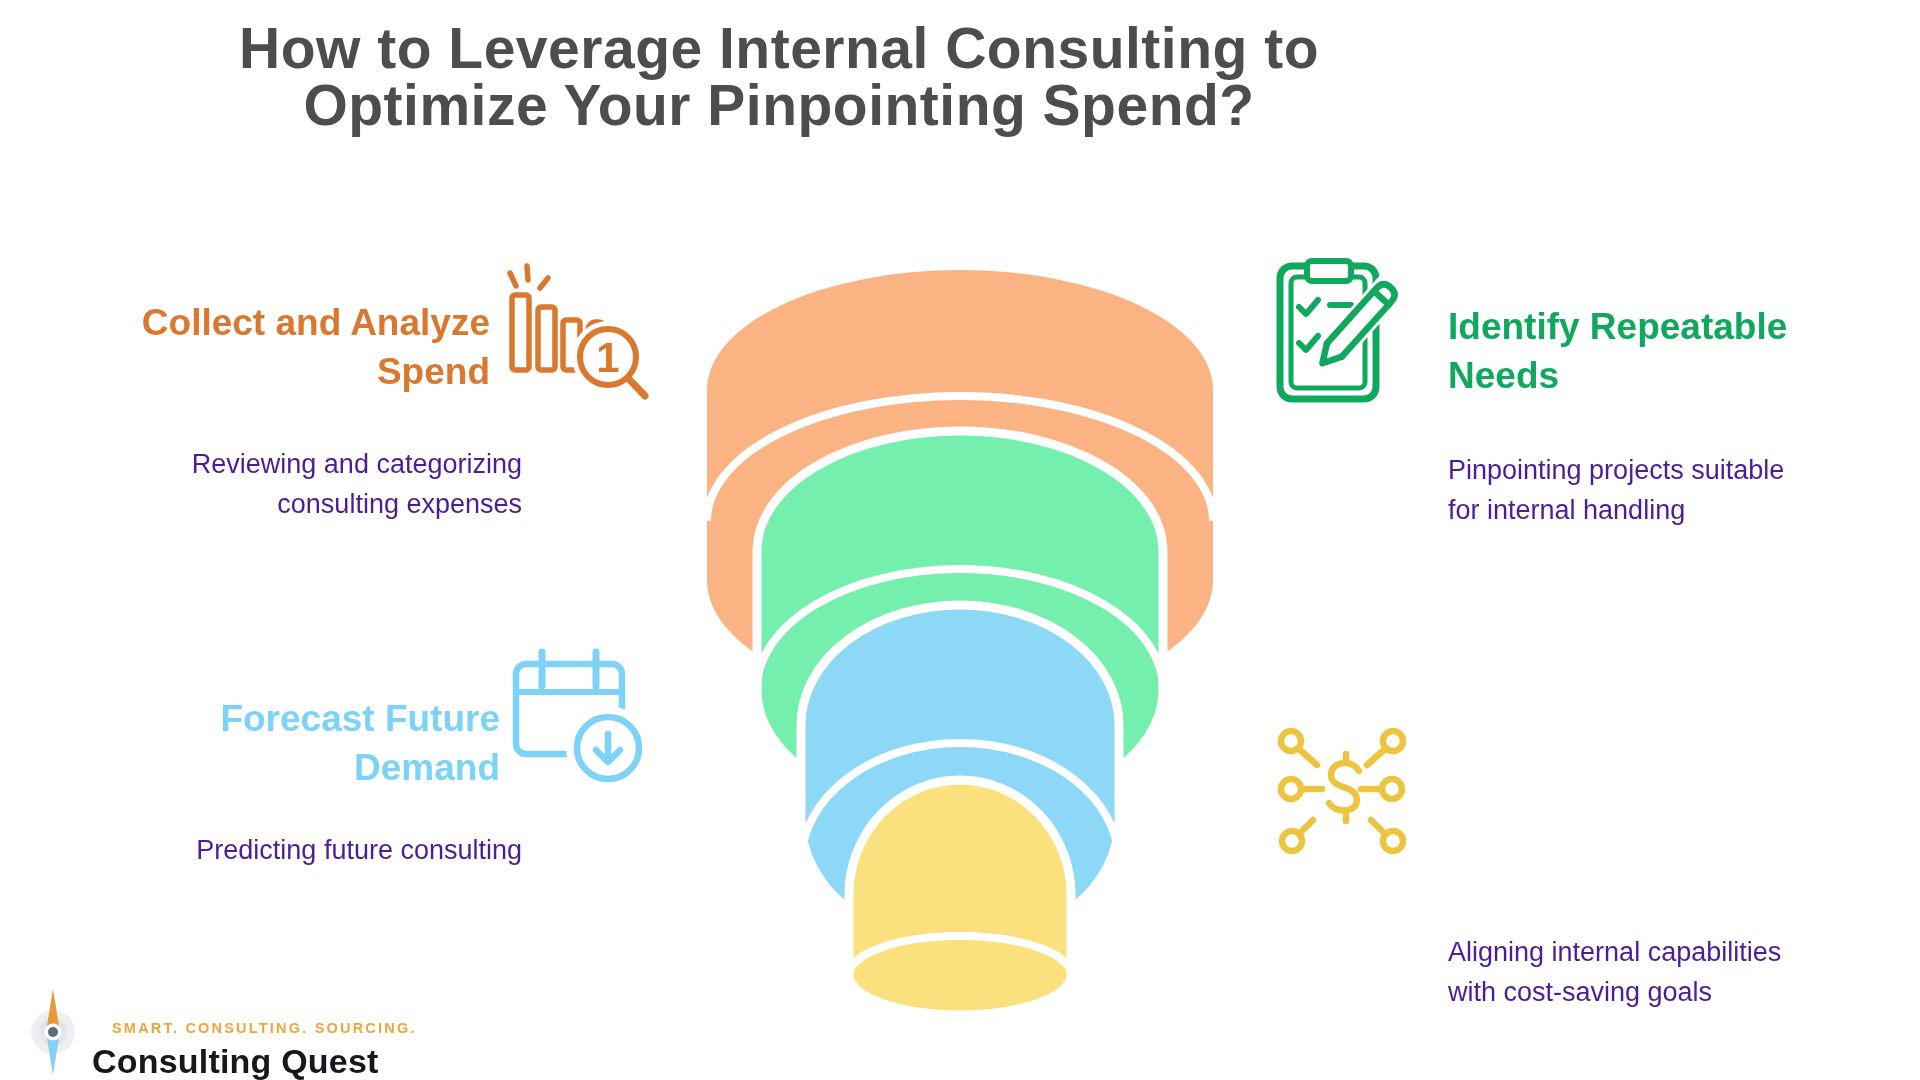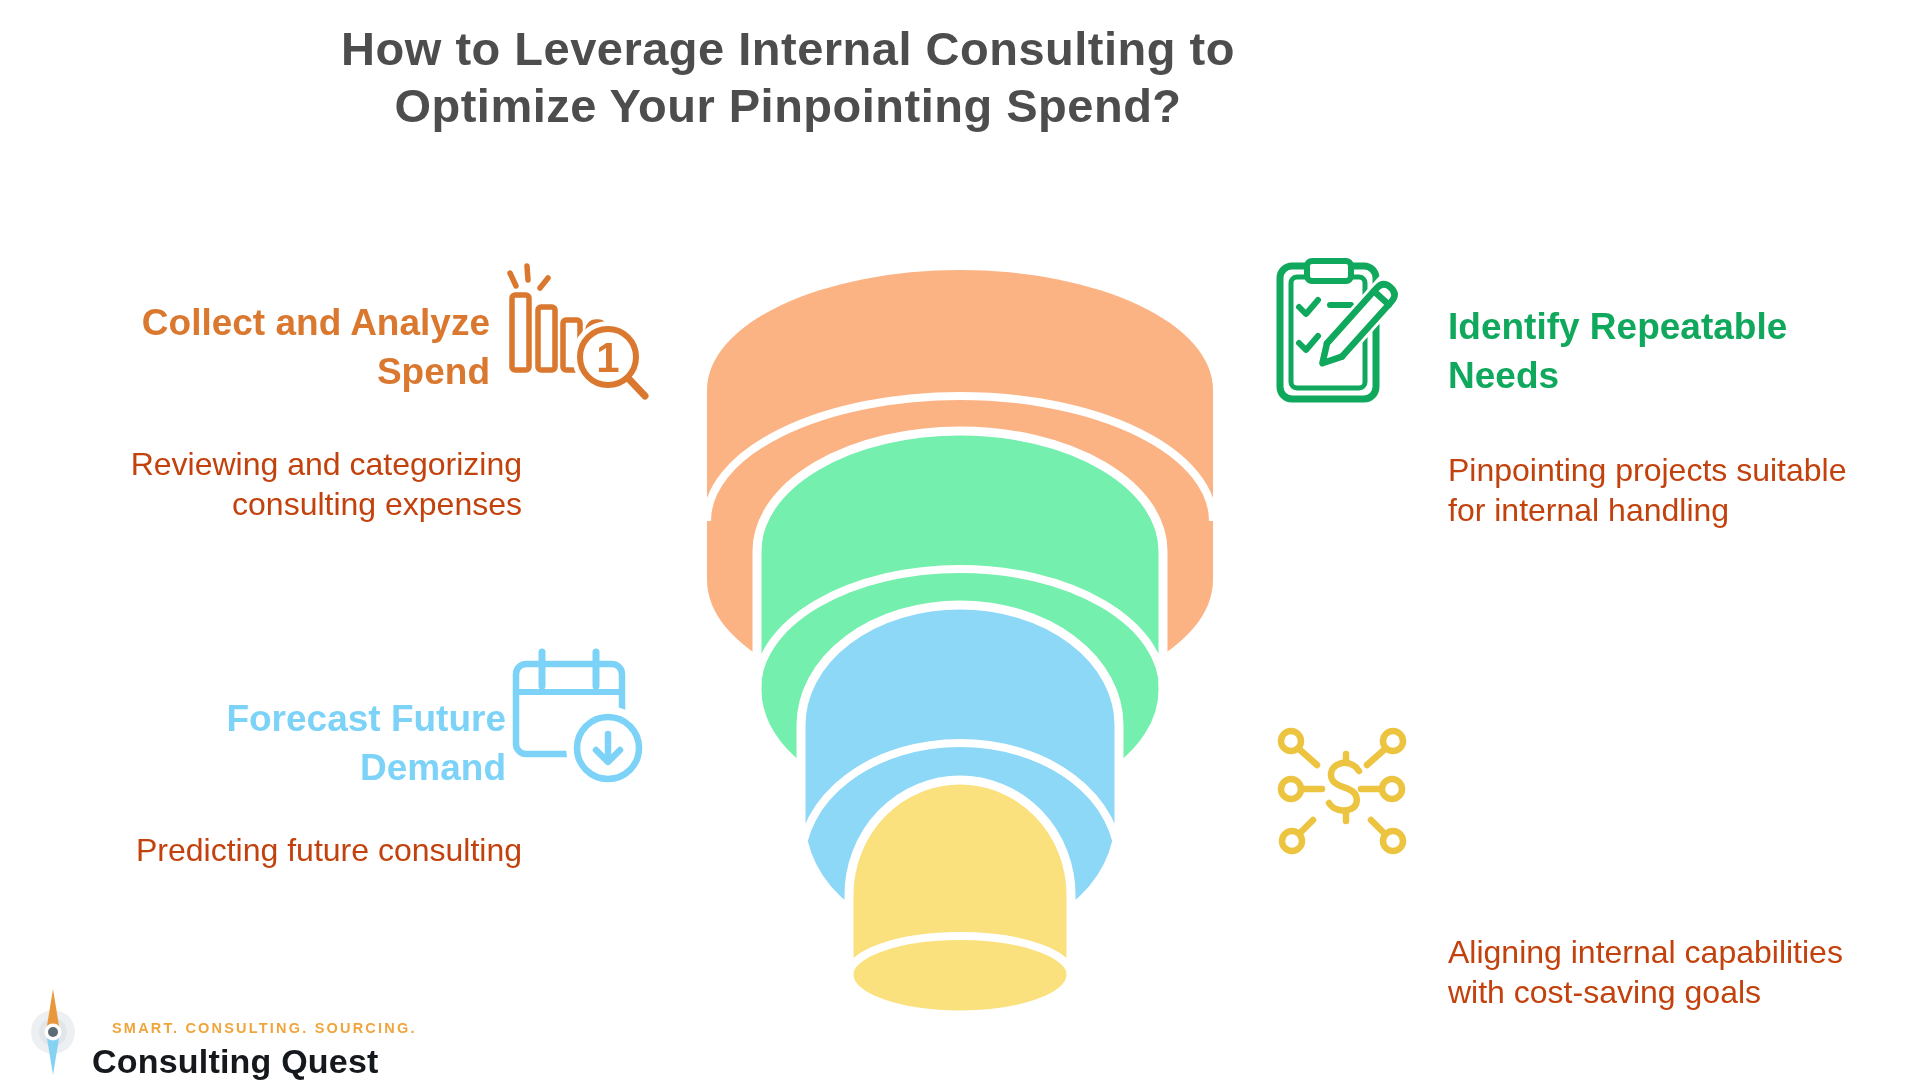--- a/index.html
+++ b/index.html
@@ -1,22 +1,22 @@
 <!DOCTYPE html>
 <html><head>
 <meta charset="utf-8">
 <style>
   html,body{margin:0;padding:0;background:#fff;}
   .canvas{position:relative;width:1920px;height:1080px;background:#fff;overflow:hidden;
           font-family:"Liberation Sans","DejaVu Sans",sans-serif;}
   .abs{position:absolute;}
-  .title{left:188px;top:20px;width:1200px;text-align:center;color:#4d4d4d;
-         font-size:47px;font-weight:bold;line-height:57px;letter-spacing:.5px;}
+  .title{left:179px;top:20px;width:1200px;text-align:center;color:#4d4d4d;
+         font-size:57px;font-weight:bold;line-height:57px;letter-spacing:.5px;}
   .step-head{font-size:37px;font-weight:bold;line-height:49px;}
-  .step-desc{font-size:32px;color:#c2410c;line-height:40px;}
+  .step-desc{font-size:27px;color:#4c1d95;line-height:40px;}
   .ralign{text-align:right;}
   .lalign{text-align:left;}
   .c-orange{color:#d9782e;}
   .c-green{color:#10a85c;}
   .c-blue{color:#7cd3f7;}
   .c-yellow{color:#ecc440;}
   .logo-name{font-size:34px;font-weight:bold;color:#15191d;letter-spacing:.2px;margin-top:36px;}
   .logo-tag{font-size:14.5px;font-weight:600;color:#f0a53c;letter-spacing:2.2px;}
   svg{display:block;}
 </style>
@@ -100,21 +100,21 @@
   </svg>
   <div class="abs step-head lalign c-green" style="left:1448px;top:302px;width:470px;">
     <div>Identify Repeatable</div>
     <div>Needs</div>
   </div>
   <div class="abs step-desc lalign" style="left:1448px;top:450px;width:480px;">
     <div>Pinpointing projects suitable</div>
     <div>for internal handling</div>
   </div>
 
-  <div class="abs step-head ralign c-blue" style="left:106px;top:694px;width:400px;">
+  <div class="abs step-head ralign c-blue" style="left:100px;top:694px;width:400px;">
     <div>Forecast Future</div>
     <div>Demand</div>
   </div>
   <svg class="abs" style="left:508px;top:645px;" width="145" height="150" viewBox="508 645 145 150" fill="none" stroke="#7cd3f7" stroke-linecap="round" stroke-linejoin="round">
     <rect x="516" y="664" width="106" height="90" rx="10" stroke-width="6.5"></rect>
     <path d="M 542,652 L 542,686" stroke-width="7"></path>
     <path d="M 596,652 L 596,686" stroke-width="7"></path>
     <path d="M 516,692 L 622,692" stroke-width="6"></path>
     <circle cx="608" cy="748" r="42" fill="#ffffff" stroke="none"></circle>
     <circle cx="608" cy="748" r="31" stroke-width="6.5"></circle>

